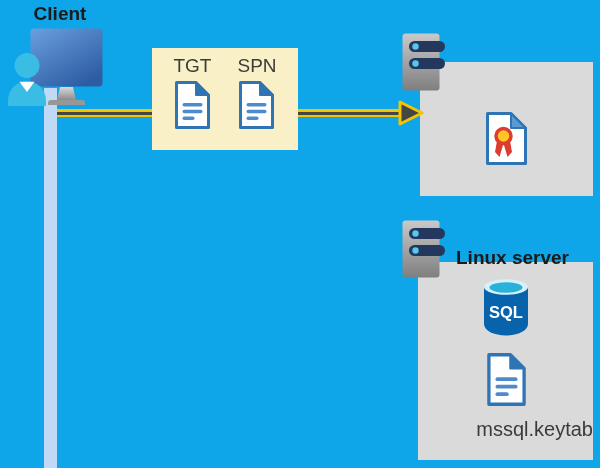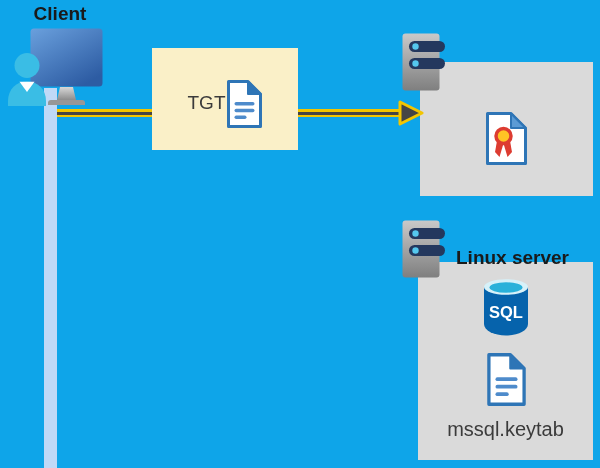--- a/index.html
+++ b/index.html
@@ -17,38 +17,38 @@
   .person{left:7px;top:52px;z-index:3;}
 
   
   .arrow-line{left:57px;top:109px;width:346px;height:8px;background:#f2c500;z-index:2;}
   .arrow-line .core{position:absolute;left:0;top:2.5px;width:100%;height:3px;background:#454545;}
   .arrow-head{left:398px;top:100px;z-index:4;}
 
   
   .ticket-box{left:152px;top:48px;width:146px;height:102px;background:#faf0c8;z-index:3;
     display:flex;justify-content:center;gap:26px;padding-top:7px;box-sizing:border-box;}
-  .ticket{display:flex;flex-direction:row;align-items:center;}
+  .ticket{display:flex;flex-direction:column;align-items:center;}
   .ticket-label{font-size:19px;color:#3b3b3b;line-height:22px;}
   .ticket .doc{margin-top:3px;}
 
   
   .panel{background:#dadada;z-index:0;}
   .dc-panel{left:420px;top:62px;width:173px;height:134px;}
   .linux-panel{left:418px;top:262px;width:175px;height:198px;}
   .panel-title{font-size:19px;font-weight:700;color:#1a1a1a;line-height:26px;z-index:5;}
   .dc-title{left:455px;top:8px;width:132px;}
   .linux-title{left:456px;top:233px;width:140px;margin-top:12px;}
   .server-icon{z-index:2;}
   .dc-server{left:402px;top:33px;}
   .linux-server{left:402px;top:220px;}
   .cert-icon{left:485px;top:111px;z-index:2;}
   .sql-icon{left:483px;top:277px;z-index:2;}
   .keytab-icon{left:486px;top:352px;z-index:2;}
-  .keytab-label{left:418px;top:418px;width:175px;text-align:center;
+  .keytab-label{left:418px;top:418px;width:175px;text-align:right;
     font-size:20px;color:#3b3b3b;z-index:2;}
 </style>
 </head>
 <body>
 
 <div class="stage">
 
   <div class="abs client-line"></div>
 
   <div class="abs arrow-line">
@@ -78,20 +78,30 @@
 
   <svg class="abs person" width="47" height="54" viewBox="0 0 47 54">
     <circle cx="20" cy="13.5" r="12.5" fill="#3abde5"></circle>
     <path d="M1,54 V49 C1,37 9.5,29.5 20,29.5 C30.5,29.5 39,37 39,49 V54 Z" fill="#3abde5"></path>
     <polygon points="20,40 12.5,29.8 27.5,29.8" fill="#ffffff"></polygon>
   </svg>
 
   <div class="abs ticket-box">
     <div class="ticket">
       <div class="ticket-label">TGT</div>
+      <svg class="doc" width="37" height="50" viewBox="0 0 37 50">
+        <path d="M2.5,2.5 H22 L34.5,15 V47.5 H2.5 Z" fill="#ffffff" stroke="#2e75b6" stroke-width="3" stroke-linejoin="round"></path>
+        <path d="M22,2.5 L34.5,15 H22 Z" fill="#2e75b6" stroke="#2e75b6" stroke-width="2" stroke-linejoin="round"></path>
+        <rect x="8.5" y="23" width="20" height="3.4" rx="1.7" fill="#4e8bcb"></rect>
+        <rect x="8.5" y="29.8" width="20" height="3.4" rx="1.7" fill="#4e8bcb"></rect>
+        <rect x="8.5" y="36.6" width="12" height="3.4" rx="1.7" fill="#4e8bcb"></rect>
+      </svg>
+    </div>
+    <div class="ticket">
+      <div class="ticket-label">SPN</div>
       <svg class="doc" width="37" height="50" viewBox="0 0 37 50">
         <path d="M2.5,2.5 H22 L34.5,15 V47.5 H2.5 Z" fill="#ffffff" stroke="#2e75b6" stroke-width="3" stroke-linejoin="round"></path>
         <path d="M22,2.5 L34.5,15 H22 Z" fill="#2e75b6" stroke="#2e75b6" stroke-width="2" stroke-linejoin="round"></path>
         <rect x="8.5" y="23" width="20" height="3.4" rx="1.7" fill="#4e8bcb"></rect>
         <rect x="8.5" y="29.8" width="20" height="3.4" rx="1.7" fill="#4e8bcb"></rect>
         <rect x="8.5" y="36.6" width="12" height="3.4" rx="1.7" fill="#4e8bcb"></rect>
       </svg>
     </div>
   </div>
 

